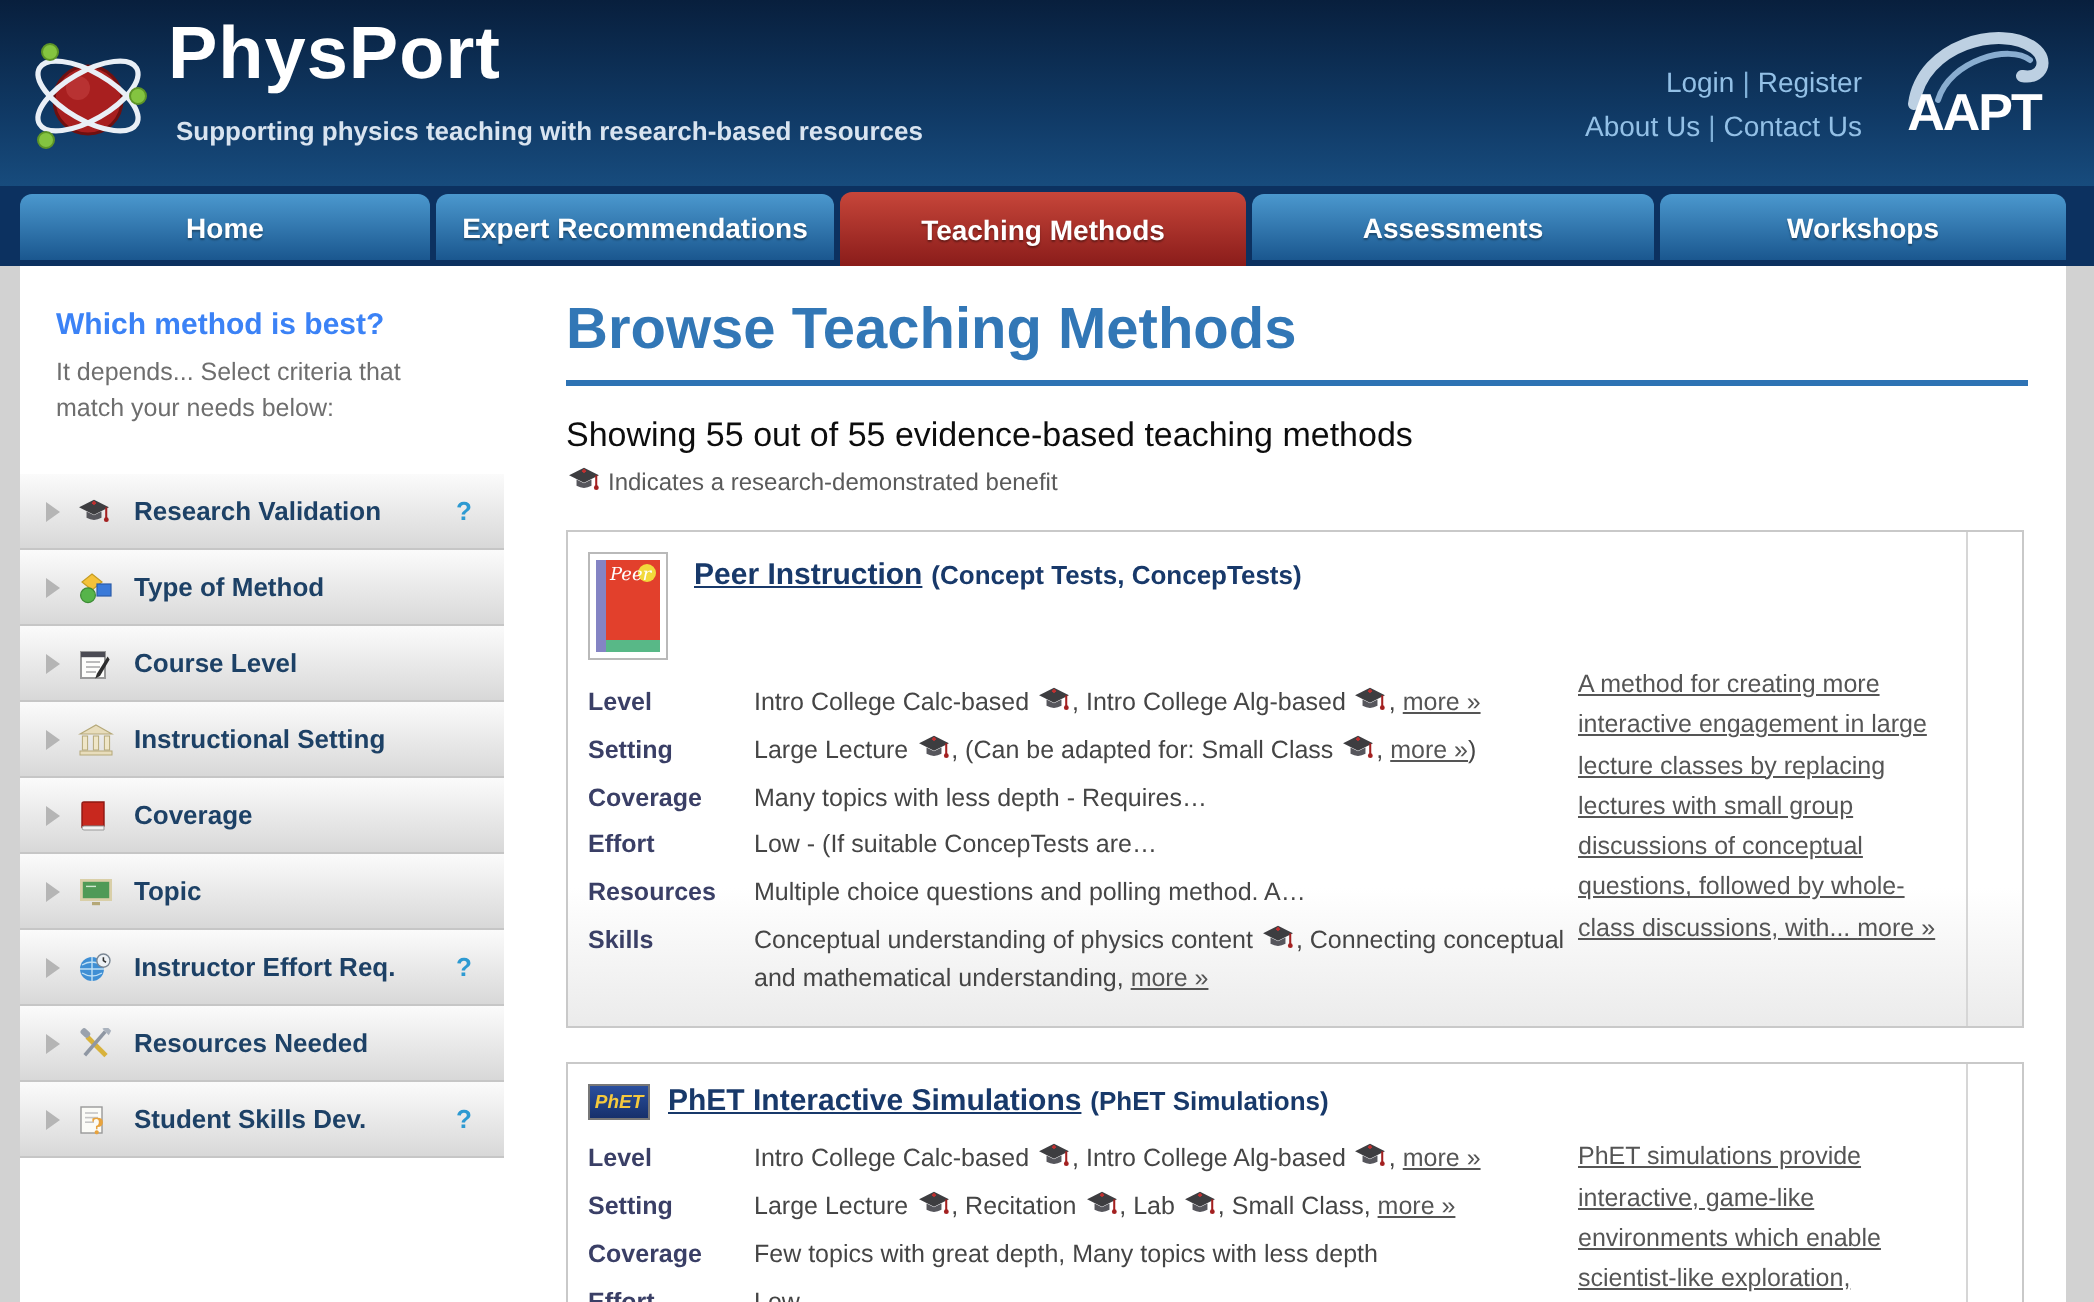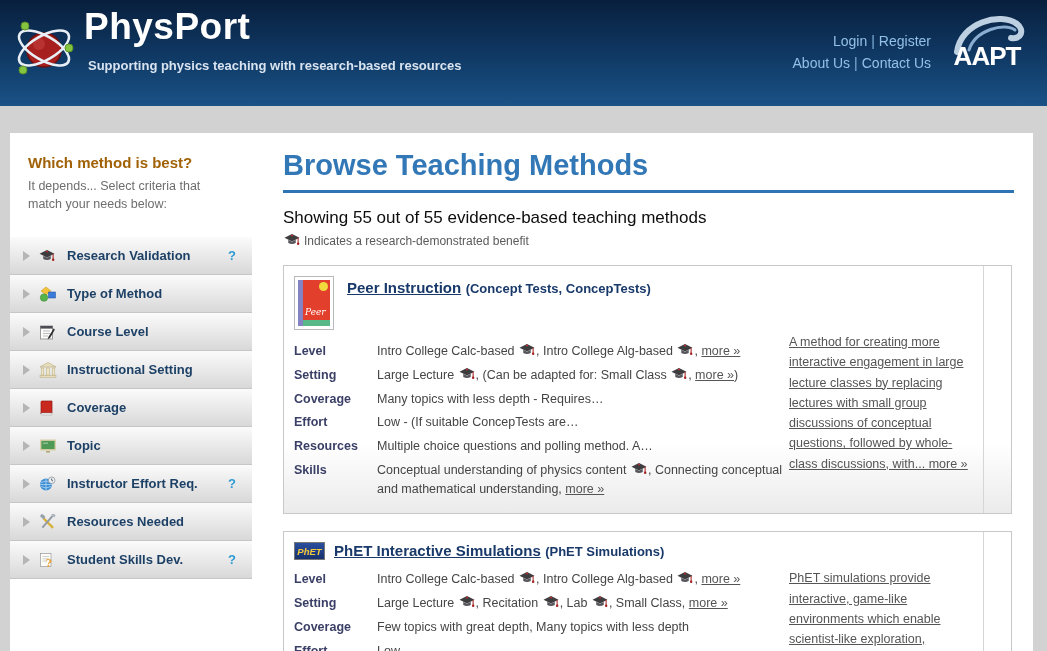--- a/index.html
+++ b/index.html
@@ -28,21 +28,21 @@
          text-shadow:0 1px 1px rgba(0,0,0,0.35); }
   .tab.active { height:37px; margin-bottom:0; background:linear-gradient(#c7463a,#8a1c1a); border-radius:6px 6px 0 0; }
   .tab.t0{width:205px}.tab.t1{width:199px}.tab.t2{width:203px}.tab.t3{width:201px}.tab.t4{width:203px}
 
   
   .page { position:absolute; left:10px; top:133px; width:1023px; height:518px; background:#fff; }
 
   
   .sidebar { position:absolute; left:0; top:0; width:242px; }
   .side-head { height:104px; padding:21px 14px 0 18px; }
-  .side-title { font-size:15px; font-weight:bold; color:#a16207; }
+  .side-title { font-size:15px; font-weight:bold; color:#3b82f6; }
   .side-sub { margin-top:6px; font-size:12.5px; color:#6e6e6e; line-height:1.45; width:190px; }
   .side-item { position:relative; height:38px; padding-left:13px;
                background:linear-gradient(#fbfbfb,#d8d8d8); border-bottom:1px solid #c6c6c6;
                display:flex; align-items:center; cursor:pointer; }
   .tri { width:0; height:0; border-left:7px solid #b5b5b5; border-top:5px solid transparent;
          border-bottom:5px solid transparent; margin-right:9px; flex:none; }
   .side-ic { width:20px; margin-right:8px; display:flex; align-items:center; flex:none; }
   .side-label { font-size:13px; font-weight:bold; color:#1d4166; }
   .side-help { position:absolute; right:16px; top:11px; color:#2d9ad2; font-weight:bold; font-size:13px; cursor:pointer; }
 
@@ -75,21 +75,21 @@
   .inline-more { color:#555; text-decoration:underline; cursor:pointer; white-space:nowrap; }
   .cap-wrap svg { vertical-align:-2px; margin:0 1px; }
 
   
   .thumb-peer { position:relative; width:40px; height:54px; background:#fff; border:1px solid #b9b9b9; flex:none; cursor:pointer; }
   .tp-in { position:absolute; left:3px; top:3px; right:3px; bottom:3px; background:#e2402c; }
   .tp-spine { position:absolute; left:0; top:0; width:5px; height:100%; background:#8484c4; }
   .tp-dot { position:absolute; right:2px; top:2px; width:9px; height:9px; border-radius:50%; background:#f2d93c; }
   .tp-bottom { position:absolute; left:5px; bottom:0; right:0; height:6px; background:#58b887; }
   .tp-word { position:absolute; left:7px; top:3px; color:#fff; font-size:9px; font-style:italic;
-             font-family:"DejaVu Serif", serif;margin-top:24px; }
+             font-family:"DejaVu Serif", serif; }
   
   .thumb-phet { width:31px; height:18px; flex:none; background:linear-gradient(#2a4f9e,#16306b);
                 border:1px solid #777; color:#f5c93d; font-size:9.5px; font-weight:bold; font-style:italic;
                 display:flex; align-items:center; justify-content:center; cursor:pointer; }
 </style>
 </head>
 <body>
 
 <div class="stage">
 
@@ -117,20 +117,27 @@
     </div>
     <div class="aapt">
       <svg width="88" height="50" viewBox="0 0 88 50">
         <path d="M14,44 C18,14 58,4 74,16 C82,22 78,32 68,30" stroke="#c7d9ea" stroke-width="6" fill="none" stroke-linecap="round" opacity="0.95"></path>
         <path d="M26,42 C32,22 62,14 72,22" stroke="#89add0" stroke-width="3" fill="none" stroke-linecap="round"></path>
       </svg>
       <div class="aapt-word">AAPT</div>
     </div>
   </div>
 
+  <div class="navbar">
+    <div class="tab t0">Home</div>
+    <div class="tab t1">Expert Recommendations</div>
+    <div class="tab t2 active">Teaching Methods</div>
+    <div class="tab t3">Assessments</div>
+    <div class="tab t4">Workshops</div>
+  </div>
 
   <div class="page">
 
     <div class="sidebar">
       <div class="side-head">
         <div class="side-title">Which method is best?</div>
         <div class="side-sub">It depends... Select criteria that match your needs below:</div>
       </div>
       <div class="side-item">
         <span class="tri"></span>

